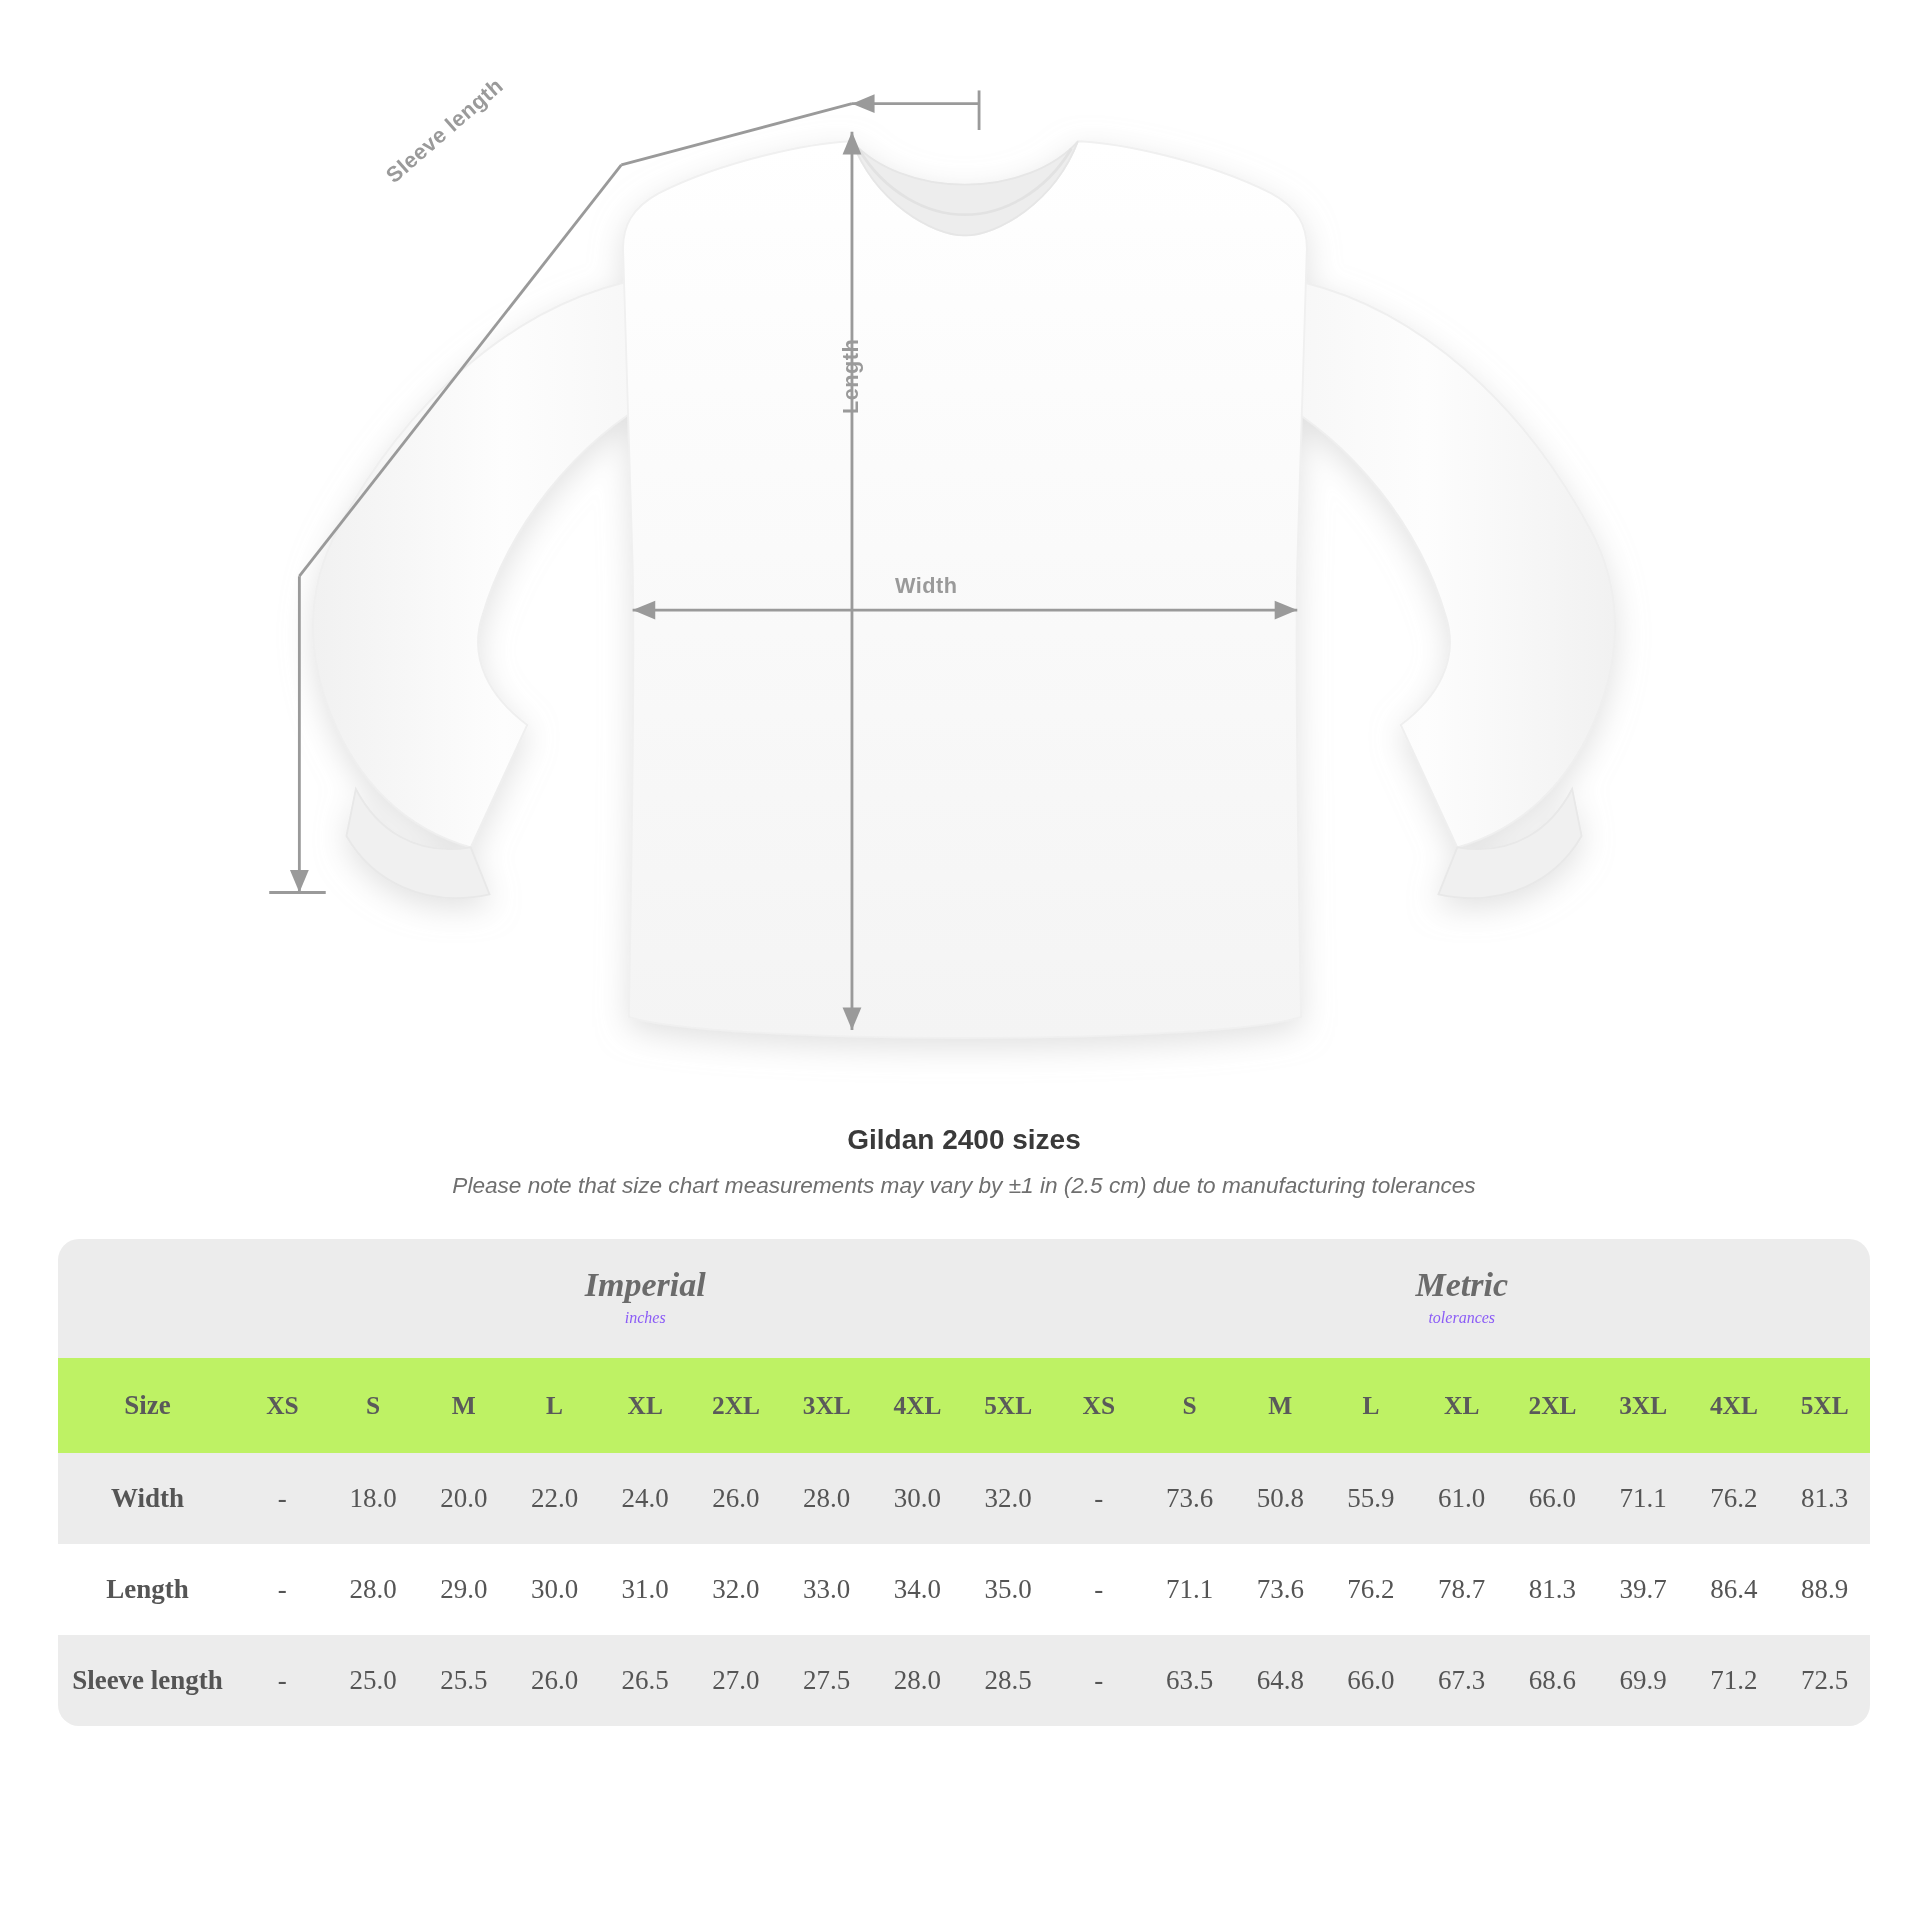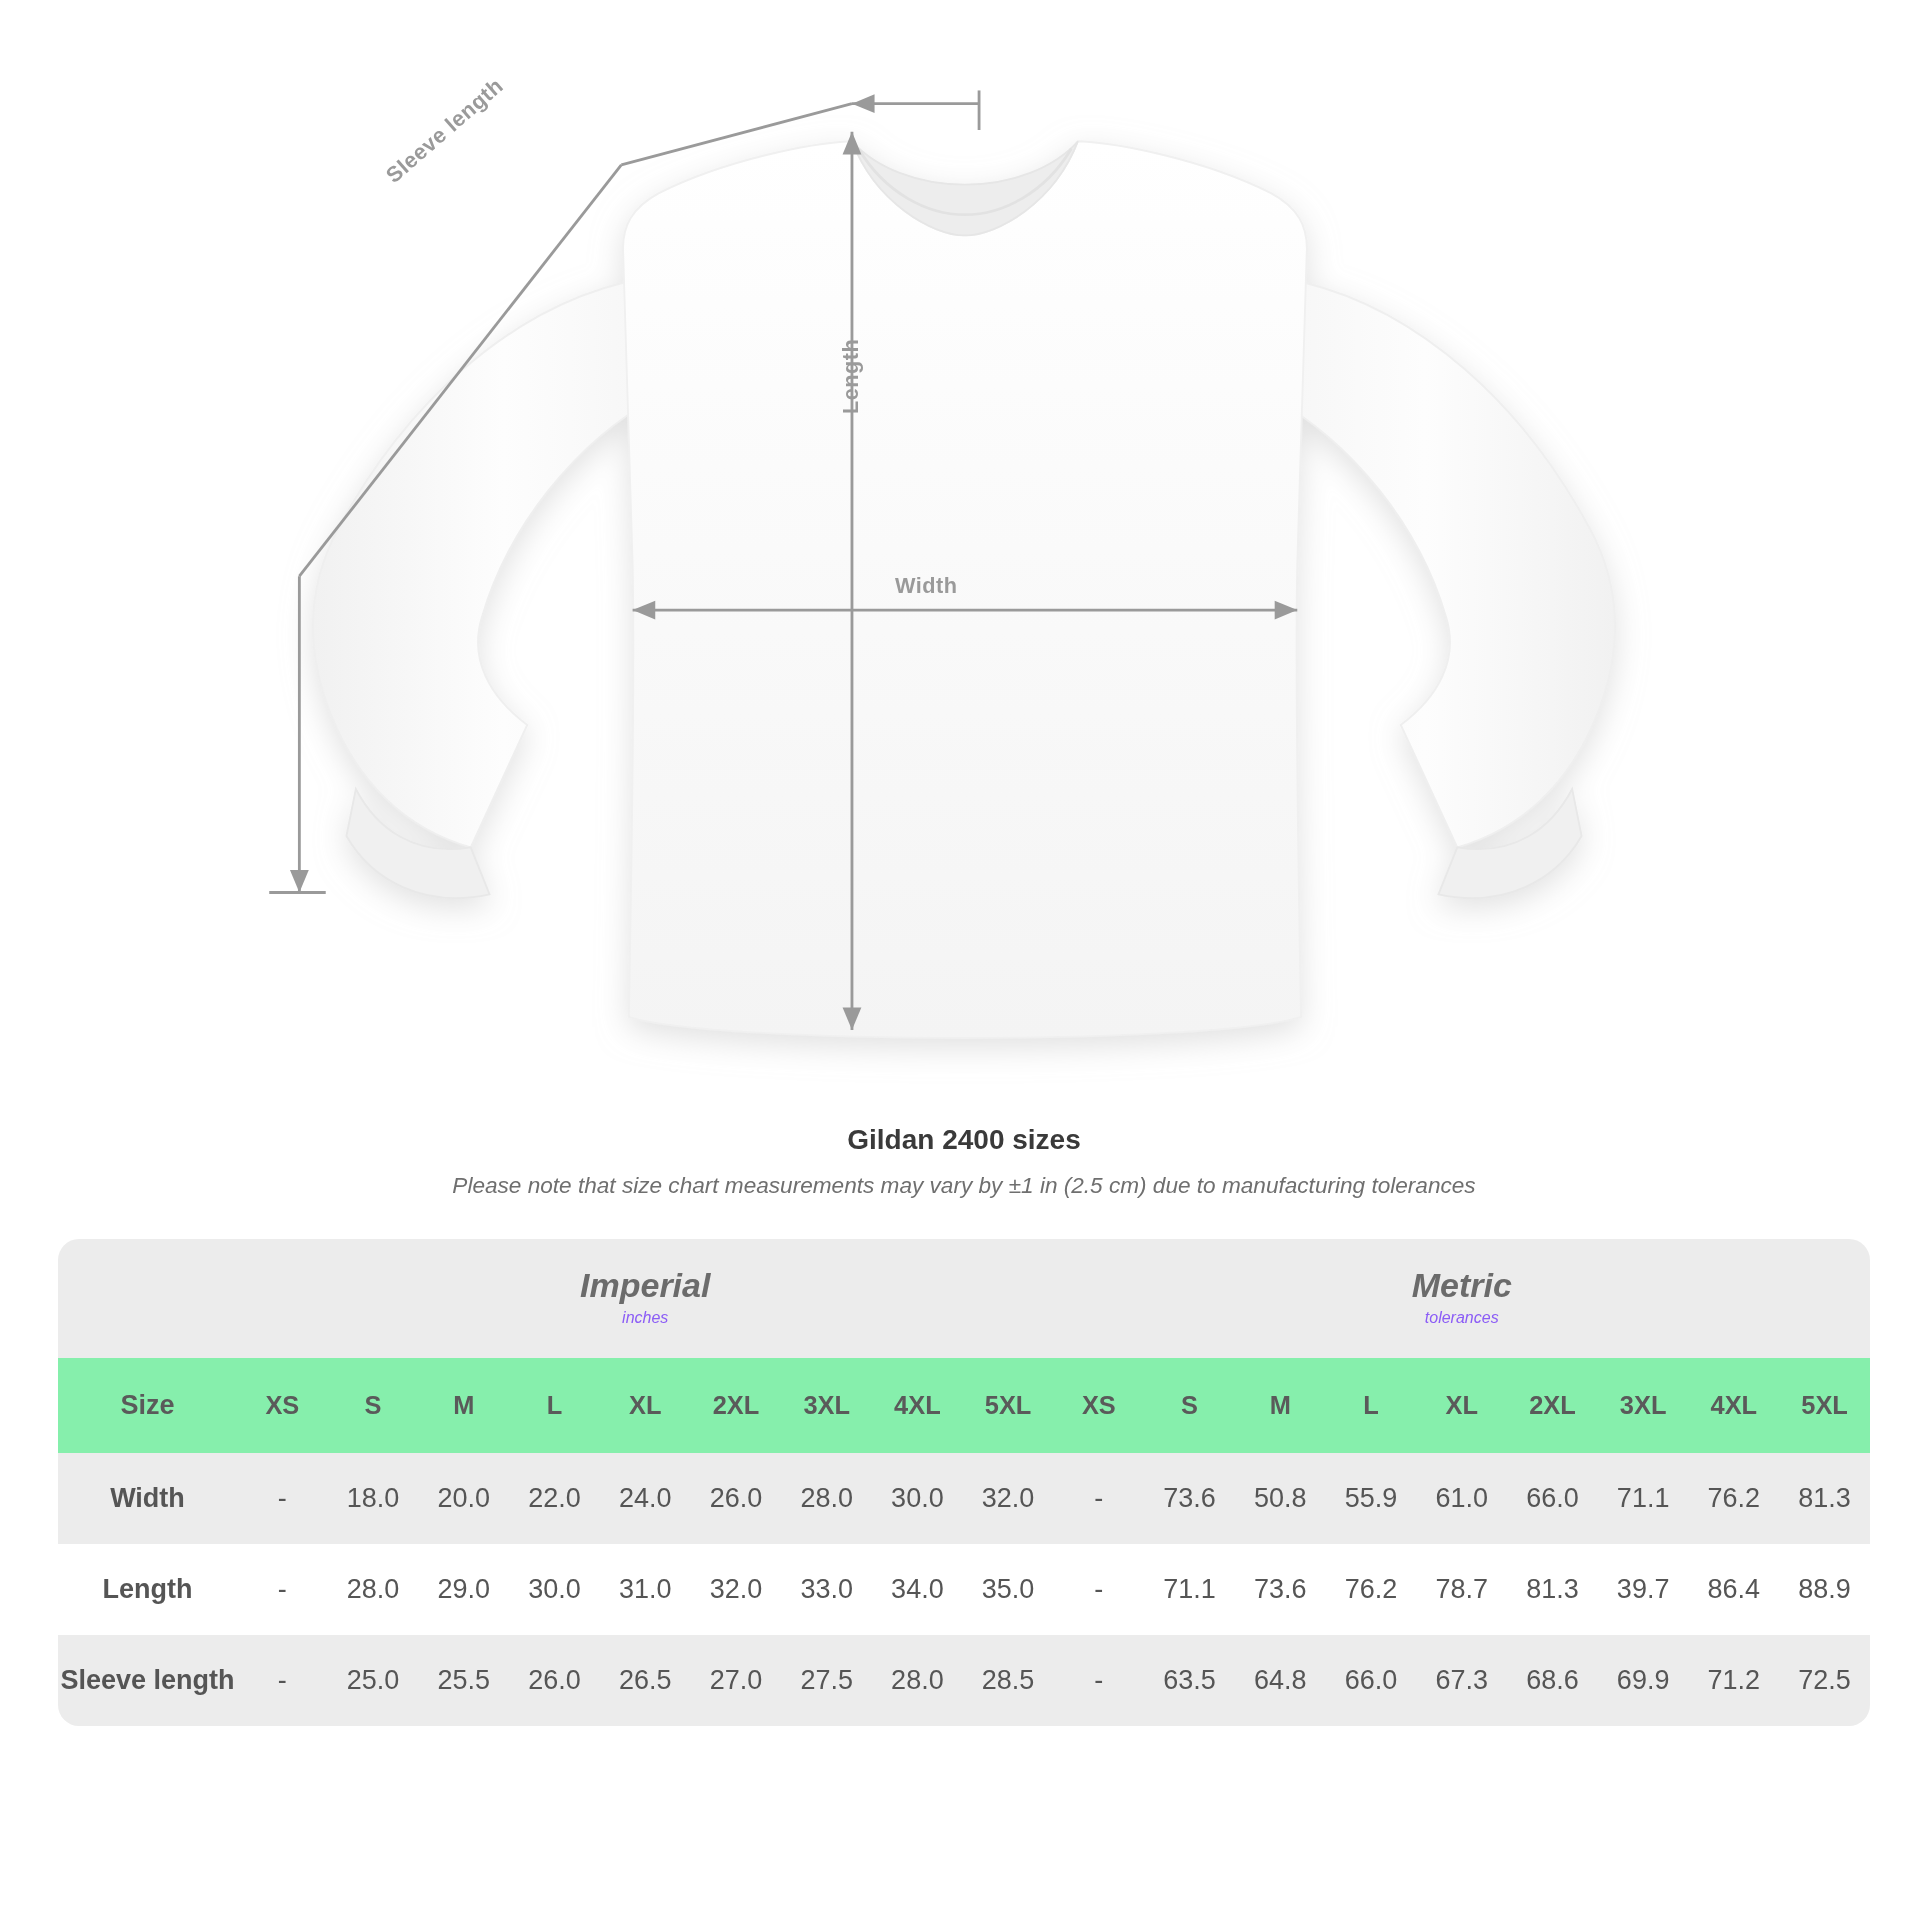--- a/index.html
+++ b/index.html
@@ -81,20 +81,21 @@
   
   .table-wrap {
     margin: 40px 58px 0 58px;
     border-radius: 21px;
     overflow: hidden;
   }
   table.size-table {
     width: 100%;
     border-collapse: collapse;
     table-layout: fixed;
+    font-family: Liberation Serif, serif;
   }
   table.size-table td, table.size-table th {
     text-align: center;
     font-size: 25.4px;
     color: #5a5a5a;
     border: none;
   }
 
   .unit-row td {
     background: #ececec;
@@ -109,21 +110,21 @@
   }
   .unit-sub {
     font-size: 16px;
     font-style: italic;
     color: #8b5cf6;
     line-height: 1.5;
   }
   .unit-row td.spacer { background: #ececec; }
 
   .head-row th {
-    background: #86efac;
+    background: #bef264;
     padding: 32px 0;
     font-size: 26px;
     font-weight: bold;
     color: #6b6b6b;
   }
   .head-row th.row-head {
     font-size: 27px;
   }
 
   tr.data-row td {

